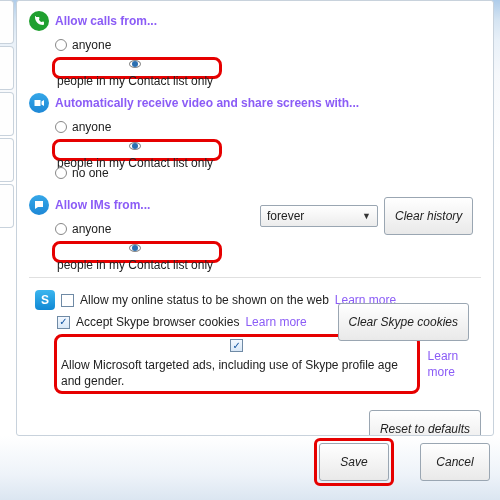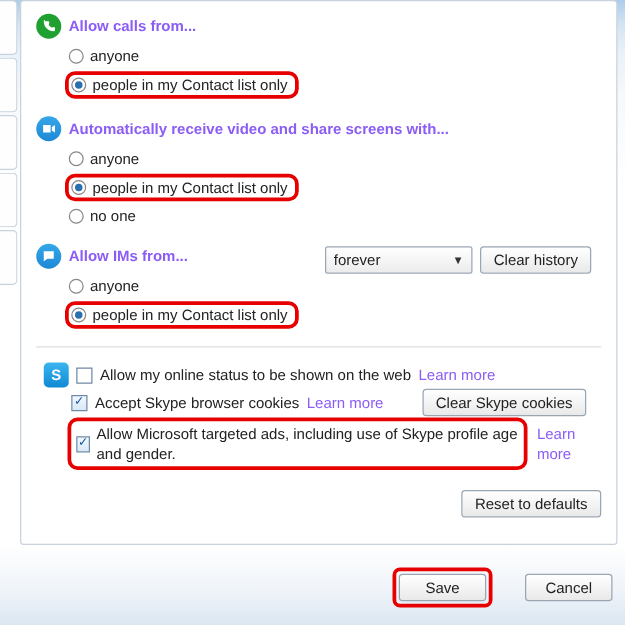--- a/index.html
+++ b/index.html
@@ -76,37 +76,39 @@
   }
   .highlight {
     border: 3px solid #e60000;
     border-radius: 8px;
     display: inline-flex;
     align-items: center;
     gap: 5px;
     padding: 0 6px 0 2px;
     margin-left: -3px;
     height: 22px;
+    flex-direction: column;
   }
   .row-flex { display: flex; align-items: flex-start; gap: 2px; }
   .col { flex: 1; }
   .select {
     display: inline-flex; align-items: center; justify-content: space-between;
     width: 118px; height: 22px; padding: 0 6px;
     border: 1px solid #9aa6b2; border-radius: 2px;
     background: linear-gradient(#fff,#ececec);
     font-size: 12px;
   }
   .select .arrow { font-size: 9px; color: #333; }
   .btn {
-    height: 22px; padding: 0 10px;
+    height: 38px; padding: 0 10px;
     border: 1px solid #9aa6b2; border-radius: 3px;
     background: linear-gradient(#fff,#e9e9e9);
     font-size: 12px; display: inline-flex; align-items: center;
     cursor: default;
+    font-style: italic;
   }
   .checkbox {
     width: 13px; height: 13px; border: 1px solid #6f8aa5;
     background: linear-gradient(#f2f8ff,#d9e8f7);
     display: inline-flex; align-items: center; justify-content: center;
     font-size: 10px; color: #1154a0; line-height: 1;
   }
   .checkbox.unchecked { background: #fff; }
   .link { color: #8b5cf6; }
   .hr { height: 1px; background: #e0e0e0; margin: 6px 0 10px 0; }

